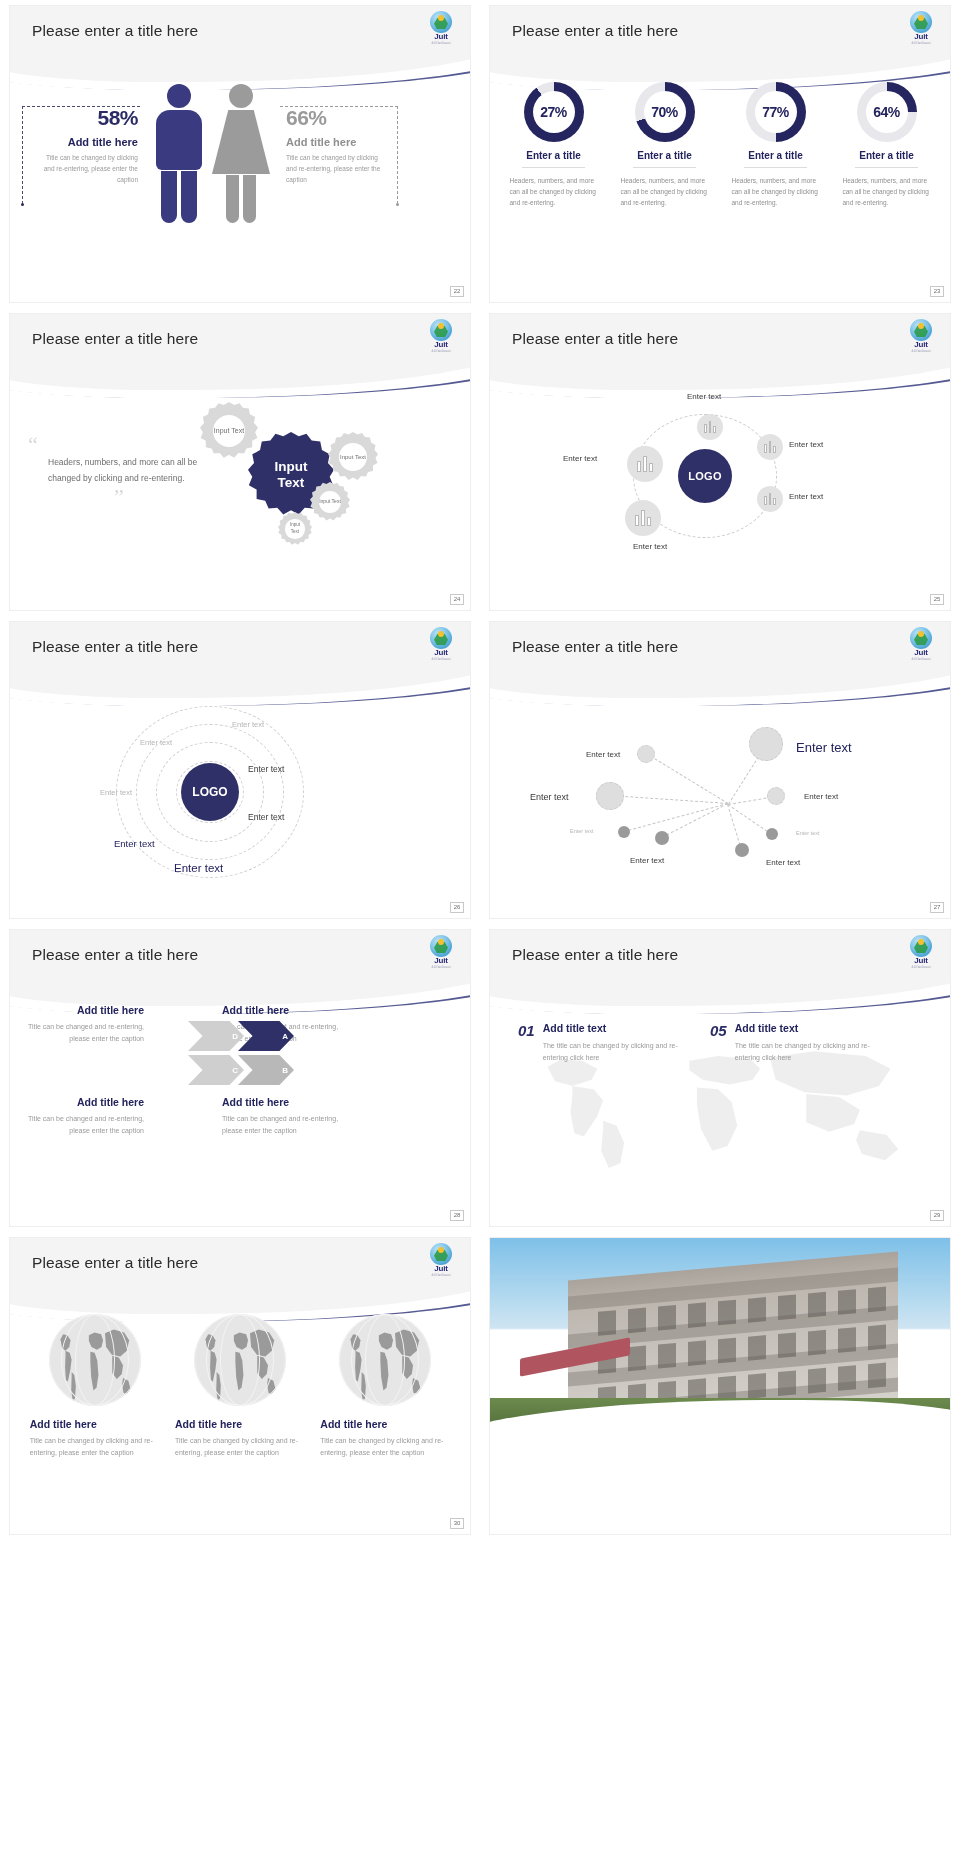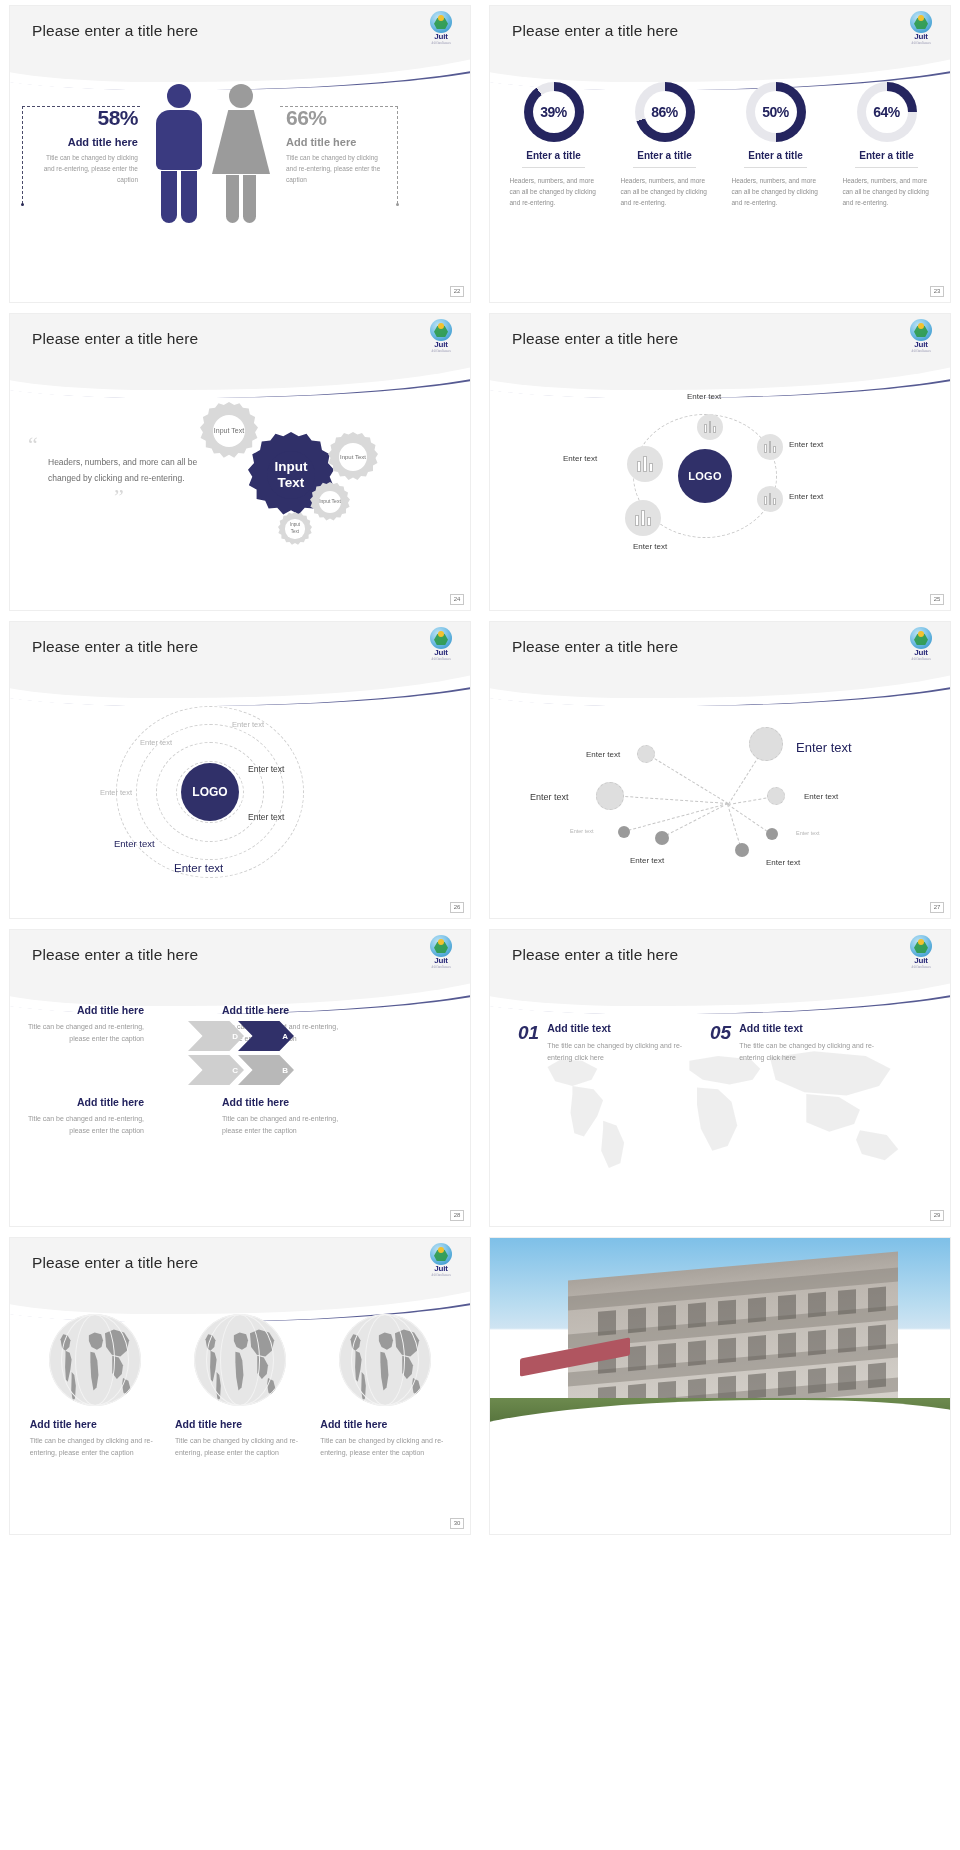--- a/index.html
+++ b/index.html
@@ -285,21 +285,21 @@
     font-size: 8px; font-weight: bold; color: #fff;
   }
 
   
   .wmap {
     position: absolute; left: 0; right: 0; top: 26px; height: 150px;
     opacity: .16; z-index: 1;
   }
   .num-item { position: absolute; z-index: 4; width: 190px; }
   .num-item .n {
-    font-size: 19px; font-weight: bold; font-style: italic; color: #2b2b66;
+    font-size: 15px; font-weight: bold; font-style: italic; color: #2b2b66;
     display: inline-block; vertical-align: top;
   }
   .num-item .tt { display: inline-block; padding-left: 8px; vertical-align: top; }
   .num-item .tt .h { font-size: 10.5px; font-weight: bold; color: #23235e; }
   .num-item .tt .p { font-size: 7px; color: #9a9a9a; line-height: 12px; margin-top: 6px; width: 148px; }
 
   
   .globes { display: flex; justify-content: space-around; padding: 6px 12px 0; }
   .globe-item { width: 130px; }
   .globe {
@@ -417,27 +417,27 @@
         <div class="hdr-curve"></div>
         <div class="hdr-title">Please enter a title here</div>
         <div class="logo">
           <div class="orb"></div>
           <div class="word">Juit</div>
           <div class="sub">जेपी विश्वविद्यालय</div>
         </div>
         <div class="body-area">
           <div class="donuts">
             <div class="donut-item"><div class="donut" style="background: conic-gradient(rgb(37, 37, 95) 0deg, rgb(37, 37, 95) 324deg, rgb(231, 231, 236) 324deg, rgb(231, 231, 236) 360deg);">
-                <div class="hole">39%</div>
+                <div class="hole">27%</div>
               </div><div class="donut-title">Enter a title</div><div class="donut-desc">Headers, numbers, and more can all be changed by clicking and re-entering.</div></div>
             <div class="donut-item"><div class="donut" style="background: conic-gradient(rgb(37, 37, 95) 0deg, rgb(37, 37, 95) 252deg, rgb(231, 231, 236) 252deg, rgb(231, 231, 236) 360deg);">
-                <div class="hole">86%</div>
+                <div class="hole">70%</div>
               </div><div class="donut-title">Enter a title</div><div class="donut-desc">Headers, numbers, and more can all be changed by clicking and re-entering.</div></div>
             <div class="donut-item"><div class="donut" style="background: conic-gradient(rgb(37, 37, 95) 0deg, rgb(37, 37, 95) 180deg, rgb(231, 231, 236) 180deg, rgb(231, 231, 236) 360deg);">
-                <div class="hole">50%</div>
+                <div class="hole">77%</div>
               </div><div class="donut-title">Enter a title</div><div class="donut-desc">Headers, numbers, and more can all be changed by clicking and re-entering.</div></div>
             <div class="donut-item"><div class="donut" style="background: conic-gradient(rgb(37, 37, 95) 0deg, rgb(37, 37, 95) 90deg, rgb(231, 231, 236) 90deg, rgb(231, 231, 236) 360deg);">
                 <div class="hole">64%</div>
               </div><div class="donut-title">Enter a title</div><div class="donut-desc">Headers, numbers, and more can all be changed by clicking and re-entering.</div></div>
           </div>
         </div>
         <div class="slide-no">23</div>
       </div>
     </div>
     <div class="slide-cell">

